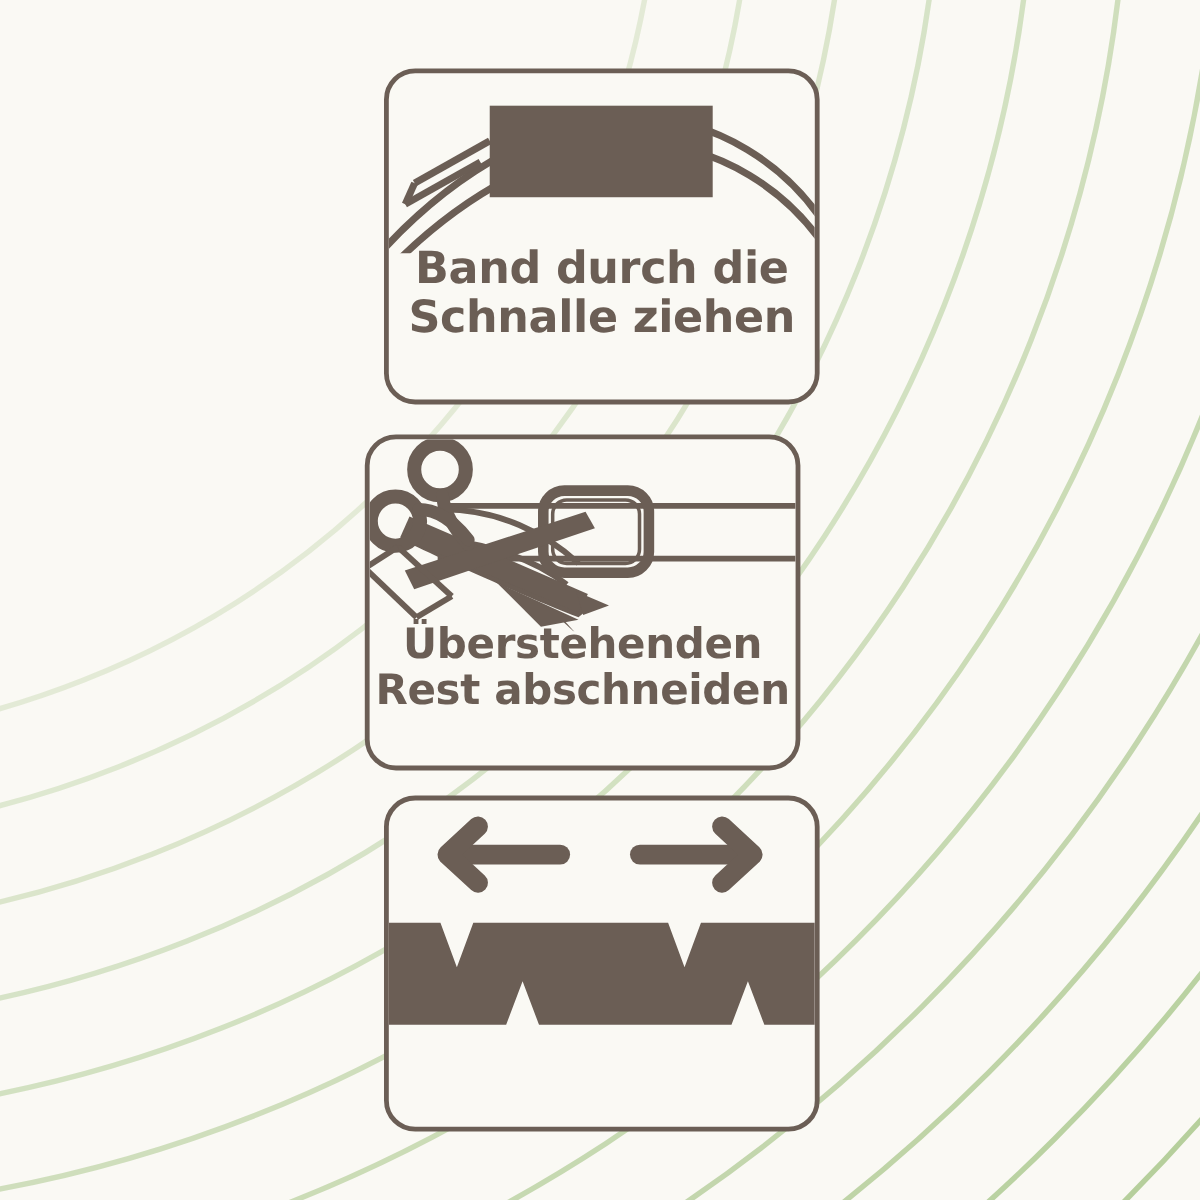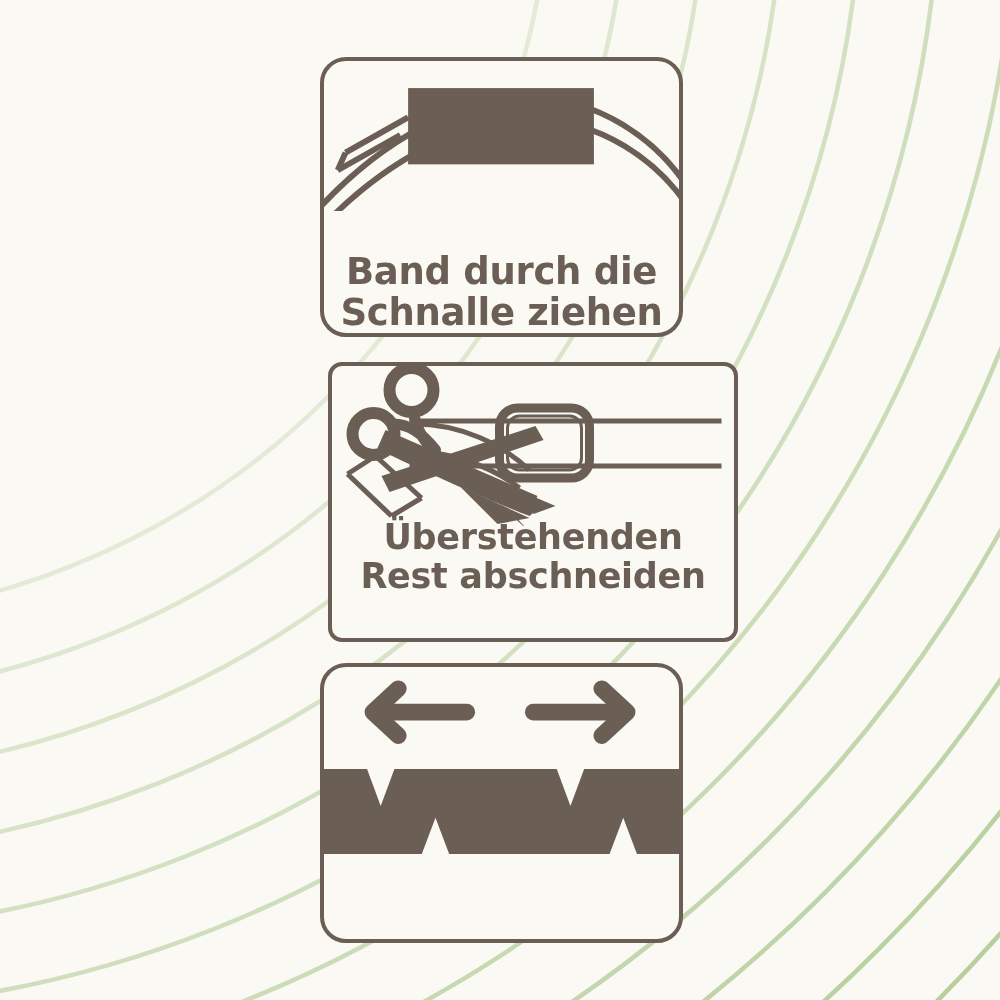--- a/index.html
+++ b/index.html
@@ -52,24 +52,24 @@
     left: 0;
     width: 100%;
     text-align: center;
     color: #6B5E55;
     font-weight: bold;
     letter-spacing: -0.3px;
     line-height: 1.12;
     white-space: pre-line;
   }
   #panel-1 { left: 320px; top: 57px; width: 363px; height: 280px; }
-  #panel-2 { left: 328px; top: 362px; width: 410px; height: 280px; border-radius: 14px; }
+  #panel-2 { left: 304px; top: 362px; width: 363px; height: 280px; }
   #panel-3 { left: 320px; top: 663px; width: 363px; height: 280px; }
 
-  #panel-1 .panel-caption { top: 142px; font-size: 37px; margin-top: 48px; }
+  #panel-1 .panel-caption { top: 142px; font-size: 37px; }
   #panel-2 .panel-caption { top: 152px; font-size: 35px; }
   #panel-3 .panel-caption { top: 197px; font-size: 37px; }
 </style>
 </head>
 <body>
 
 <div id="root">
 
   <svg id="bg-pattern" viewBox="0 0 1000 1000" xmlns="http://www.w3.org/2000/svg">
     <rect x="0" y="0" width="1000" height="1000" fill="#FAF9F4"></rect>

